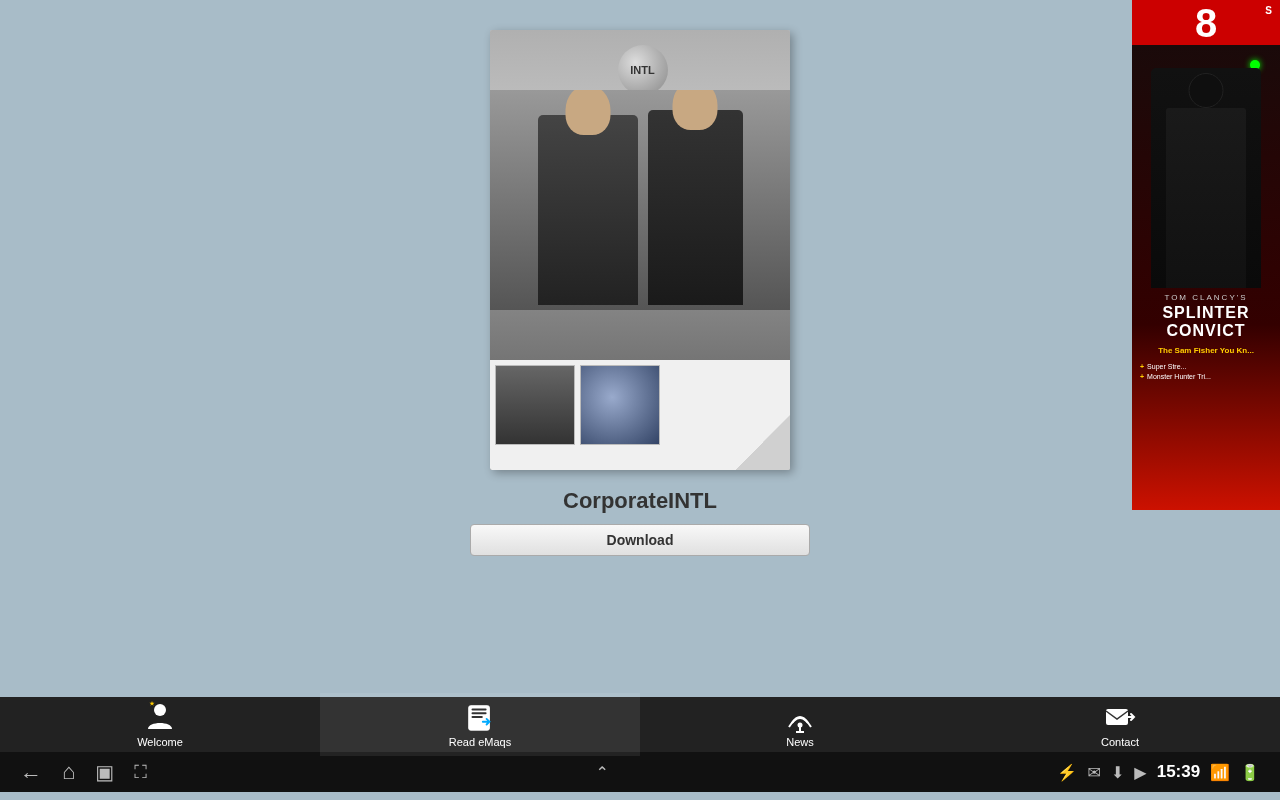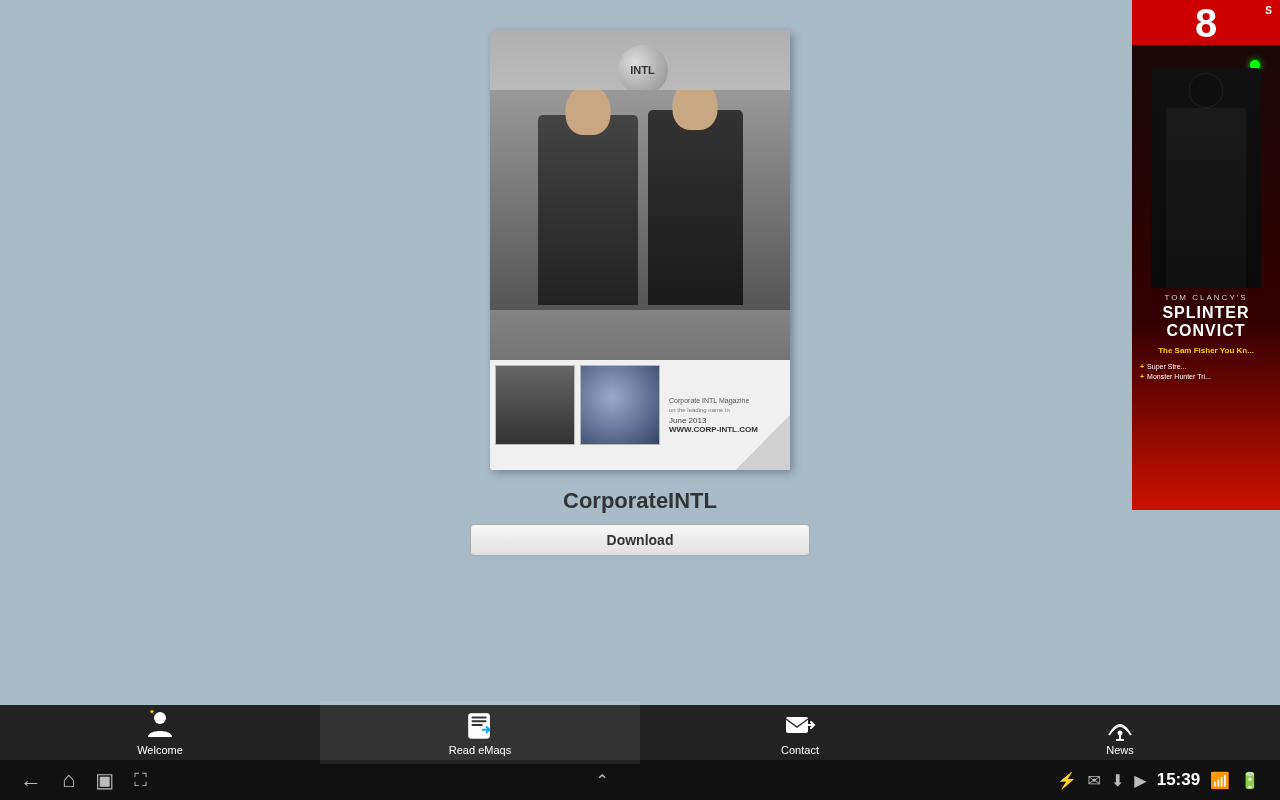--- a/index.html
+++ b/index.html
@@ -281,21 +281,21 @@
 
     .nav-label {
       color: #fff;
       font-size: 11px;
       text-align: center;
     }
 
     
     .bottom-bar {
       position: absolute;
-      bottom: 0;
+      bottom: 8px;
       left: 0;
       width: 1280px;
       height: 95px;
       background: #222;
       display: flex;
       flex-direction: column;
     }
 
     .app-nav-row {
       height: 55px;
@@ -379,26 +379,20 @@
           </div>
         </div>
 
 
         <div class="mag-bottom-strip">
           <div class="mag-thumb">
             <div class="mag-thumb-person" style="background:linear-gradient(180deg,#666 0%,#333 100%);"></div>
           </div>
           <div class="mag-thumb">
             <div class="mag-thumb-globe"></div>
-          </div>
-          <div class="mag-side-text">
-            <div class="mag-side-text-line" style="font-size:7px;color:#555;">Corporate INTL Magazine</div>
-            <div class="mag-side-text-line" style="font-size:6px;color:#777;">on the leading name in</div>
-            <div class="mag-date">June 2013</div>
-            <div class="mag-url">WWW.CORP-INTL.COM</div>
           </div>
 
           <div class="page-curl" style="position:absolute;bottom:0;right:0;width:55px;height:55px;
                background:linear-gradient(135deg,transparent 50%,rgba(200,200,200,0.8) 50%);"></div>
         </div>
 
       </div>
     </div>
 
     <div class="mag-title">CorporateINTL</div>
@@ -482,47 +476,47 @@
           <path d="M20 22 L27 22 M24 19 L27 22 L24 25" stroke="#00aaff" stroke-width="2" fill="none" stroke-linecap="round"></path>
         </svg>
       </div>
       <span class="nav-label">Read eMaqs</span>
     </div>
 
     <div class="nav-item-wrap">
       <div class="nav-icon-svg">
 
         <svg width="32" height="32" viewBox="0 0 32 32" fill="none">
+
+          <path d="M8 22 Q16 10 24 22" stroke="white" stroke-width="2" fill="none"></path>
+          <path d="M5 26 Q16 8 27 26" stroke="white" stroke-width="2" fill="none"></path>
+
+          <circle cx="16" cy="24" r="2.5" fill="white"></circle>
+
+          <line x1="16" y1="26" x2="16" y2="31" stroke="white" stroke-width="2"></line>
+
+          <line x1="12" y1="31" x2="20" y2="31" stroke="white" stroke-width="2"></line>
+        </svg>
+      </div>
+      <span class="nav-label">News</span>
+    </div>
+
+    <div class="nav-item-wrap">
+      <div class="nav-icon-svg">
+
+        <svg width="32" height="32" viewBox="0 0 32 32" fill="none">
           <rect x="2" y="8" width="22" height="16" rx="2" fill="white"></rect>
           <path d="M2 10 L13 18 L24 10" stroke="#333" stroke-width="1.5" fill="none"></path>
 
           <path d="M24 16 L30 16 M27 13 L30 16 L27 19" stroke="white" stroke-width="2" fill="none" stroke-linecap="round"></path>
         </svg>
       </div>
       <span class="nav-label">Contact</span>
     </div>
 
-    <div class="nav-item-wrap">
-      <div class="nav-icon-svg">
-
-        <svg width="32" height="32" viewBox="0 0 32 32" fill="none">
-
-          <path d="M8 22 Q16 10 24 22" stroke="white" stroke-width="2" fill="none"></path>
-          <path d="M5 26 Q16 8 27 26" stroke="white" stroke-width="2" fill="none"></path>
-
-          <circle cx="16" cy="24" r="2.5" fill="white"></circle>
-
-          <line x1="16" y1="26" x2="16" y2="31" stroke="white" stroke-width="2"></line>
-
-          <line x1="12" y1="31" x2="20" y2="31" stroke="white" stroke-width="2"></line>
-        </svg>
-      </div>
-      <span class="nav-label">News</span>
-    </div>
-
   </div>
 
   <div class="sys-nav-row">
 
     <div class="sys-left-icons">
 
       <span class="sys-icon-item" style="font-size:22px;">←</span>
 
       <span class="sys-icon-item" style="font-size:22px;">⌂</span>
 

